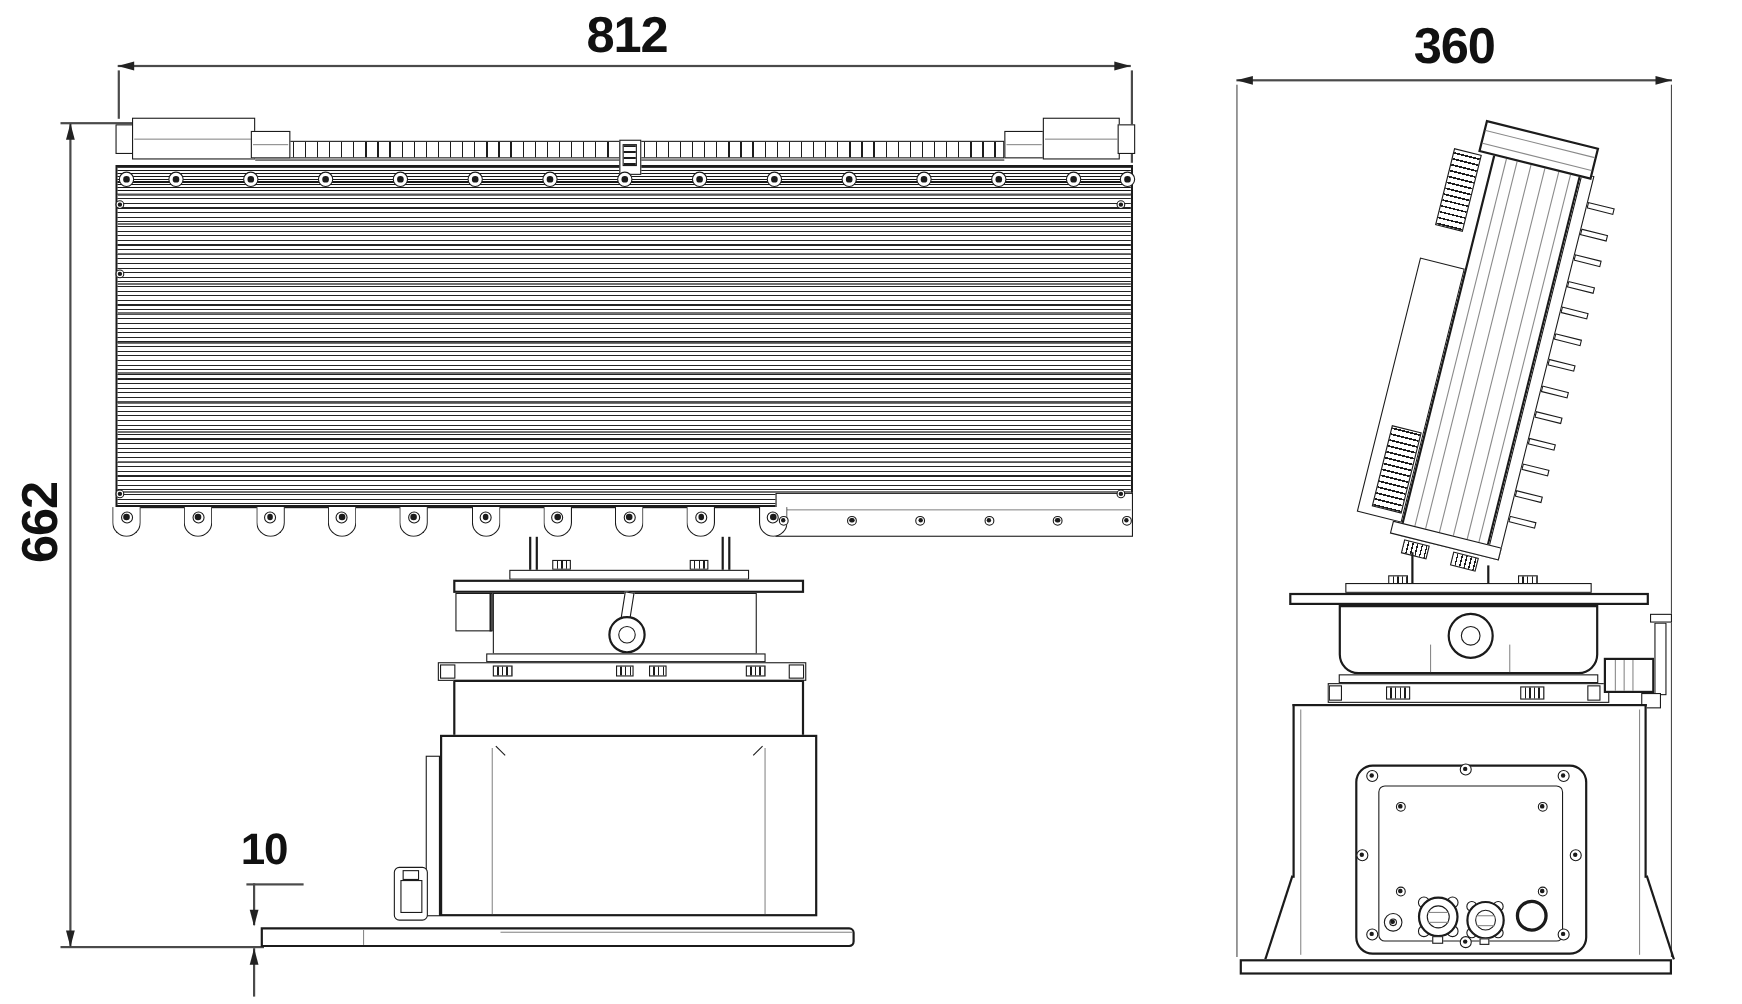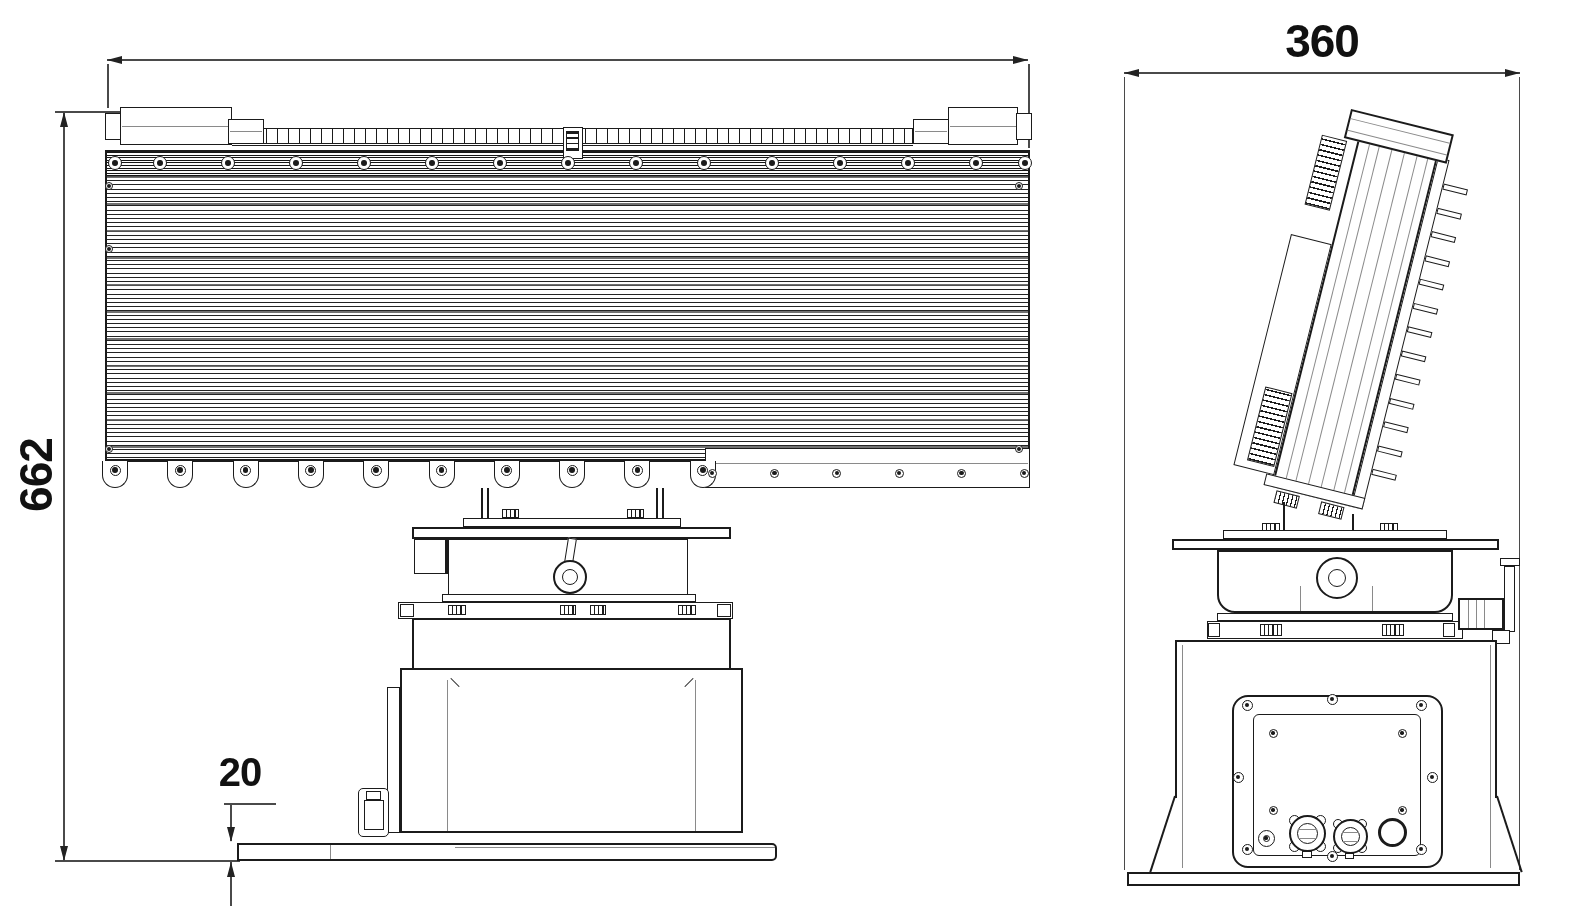--- a/index.html
+++ b/index.html
@@ -74,22 +74,23 @@
       <div class="fin" style="left: 130px; top: 172.5px; width: 25px; height: 6px;"></div>
       <div class="fin" style="left: 130px; top: 197px; width: 25px; height: 6px;"></div>
       <div class="fin" style="left: 130px; top: 221.5px; width: 25px; height: 6px;"></div>
       <div class="fin" style="left: 130px; top: 246px; width: 25px; height: 6px;"></div>
       <div class="fin" style="left: 130px; top: 270.5px; width: 25px; height: 6px;"></div>
       <div class="fin" style="left: 130px; top: 295px; width: 25px; height: 6px;"></div>
       <div class="fin" style="left: 130px; top: 319.5px; width: 25px; height: 6px;"></div>
       <div class="fin" style="left: 130px; top: 344px; width: 25px; height: 6px;"></div>
     </div>
 
+  <div class="dimtext" style="left:500px;top:8px;width:140px;">812</div>
   <div class="dimtext" style="left:-24px;top:452px;width:120px;transform:rotate(-90deg);">662</div>
-  <div class="dimtext" style="left:205px;top:752px;width:70px;font-size:40px;">20</div>
+  <div class="dimtext" style="left:205px;top:752px;width:70px;font-size:40px;">10</div>
   <div class="dimtext" style="left:1252px;top:18px;width:140px;">360</div>
 <div class="lnd" style="left: 107px; top: 59px; width: 921px; height: 1.5px;"></div>
     <div class="lnd" style="left: 107px; top: 64px; width: 1.5px; height: 44px;"></div>
     <div class="lnd" style="left: 1028px; top: 64px; width: 1.5px; height: 84px;"></div>
     <div class="lnd" style="left: 63px; top: 112px; width: 1.5px; height: 749px;"></div>
     <div class="lnd" style="left: 55px; top: 111px; width: 70px; height: 1.5px;"></div>
     <div class="lnd" style="left: 55px; top: 860px; width: 185px; height: 1.5px;"></div>
     <div class="lnd" style="left: 224px; top: 803px; width: 52px; height: 1.5px;"></div>
     <div class="lnd" style="left: 230px; top: 803px; width: 1.5px; height: 38px;"></div>
     <div class="lnd" style="left: 230px; top: 862px; width: 1.5px; height: 44px;"></div>

